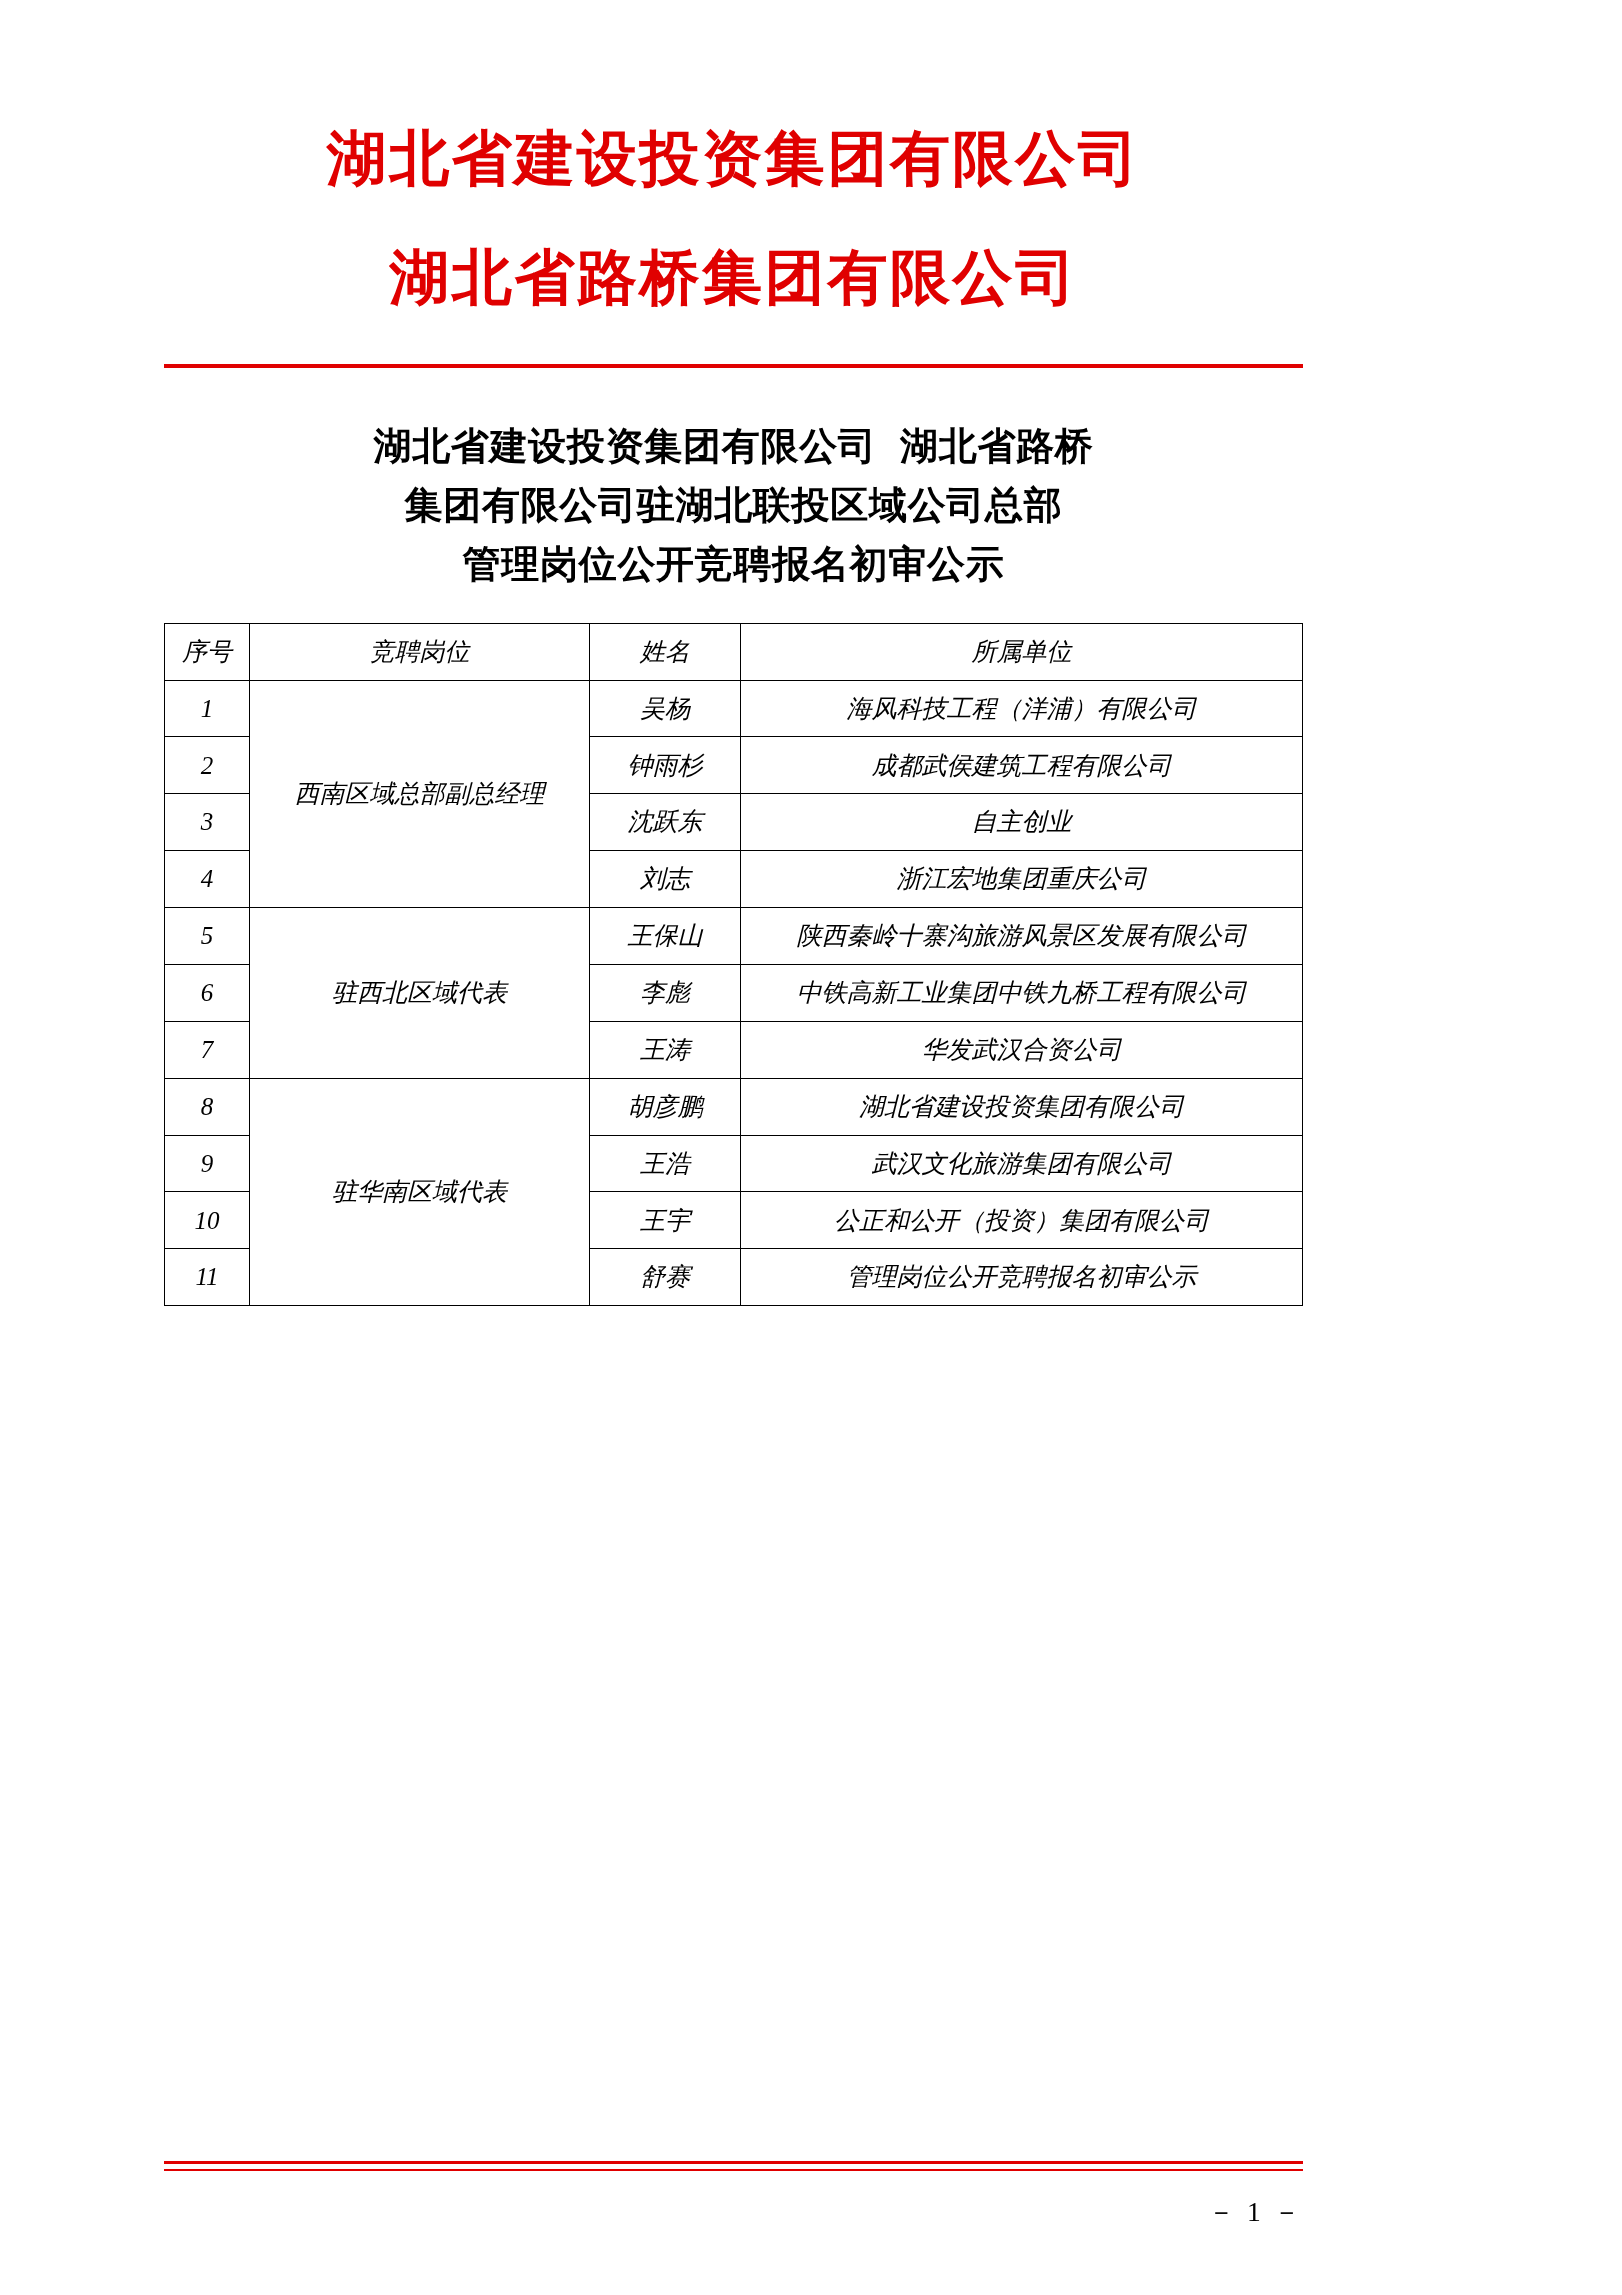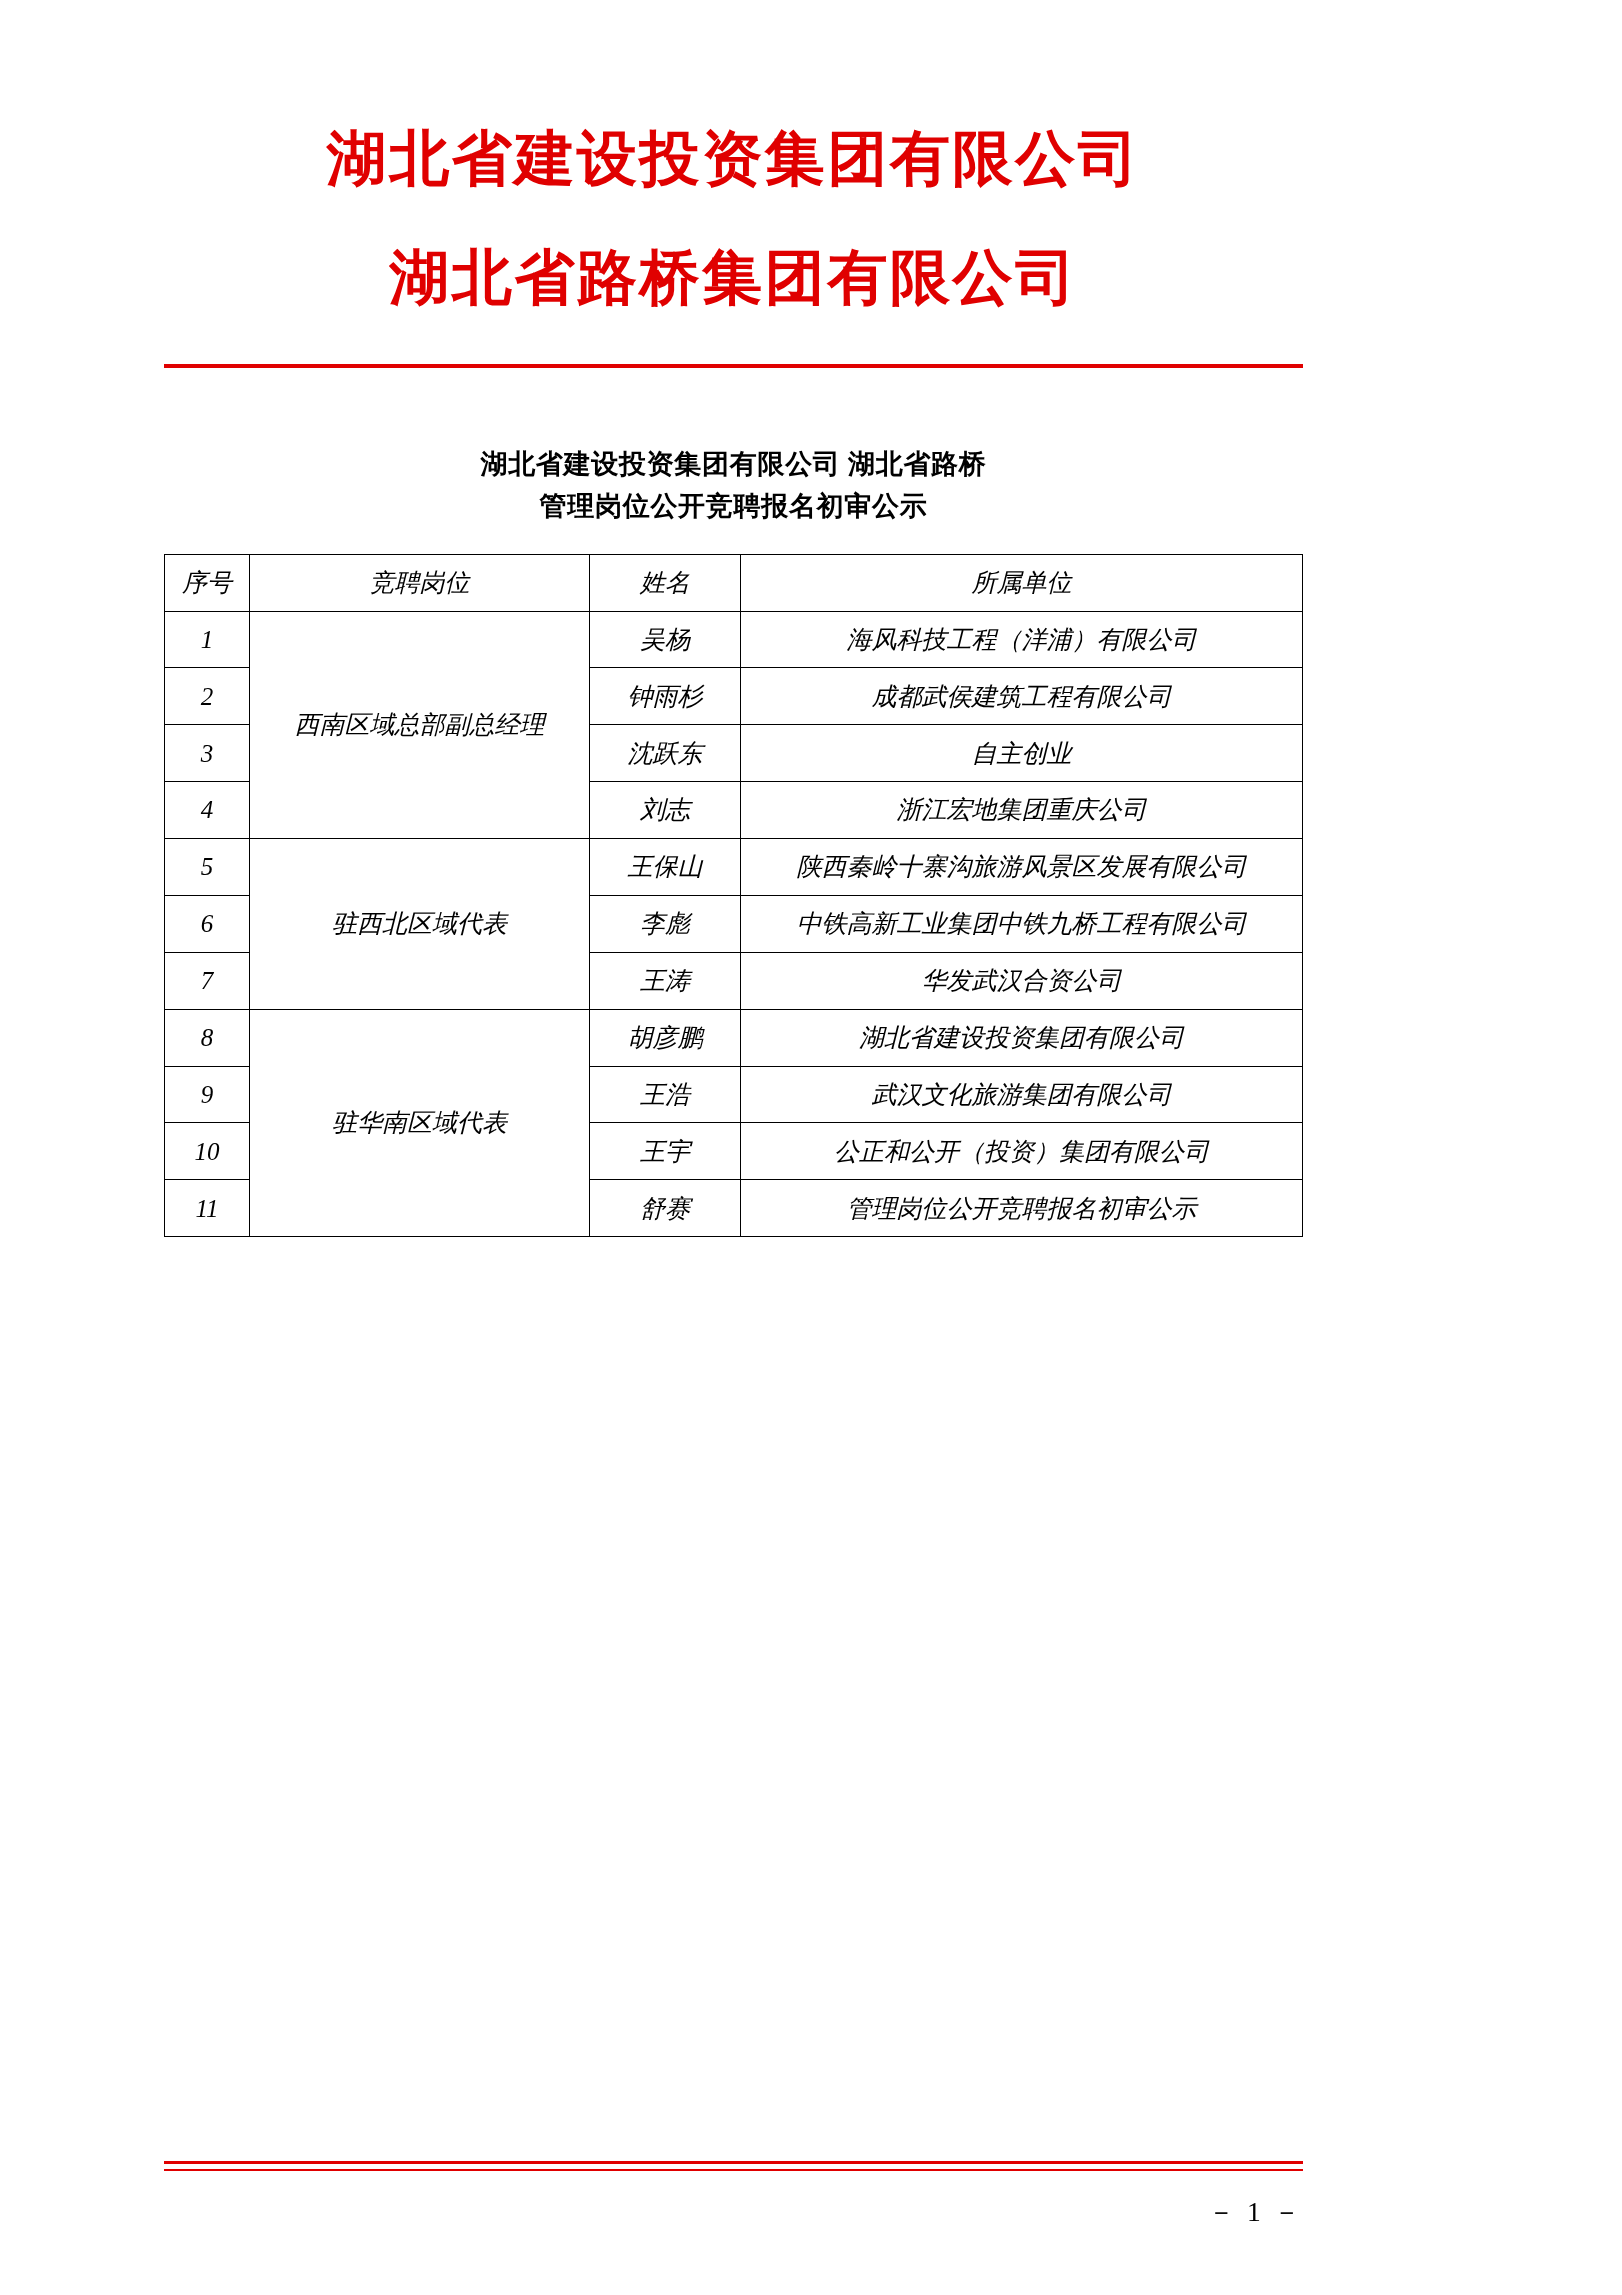--- a/index.html
+++ b/index.html
@@ -40,25 +40,25 @@
     white-space: nowrap;
     margin-top: 38px;
   }
   .red-rule-top {
     margin-top: 46px;
     border-top: 4.6px solid #e00000;
     height: 0;
   }
   
   .doc-title {
-    margin-top: 76px;
+    margin-top: 52px;
     text-align: center;
-    font-family: Liberation Serif, serif;
+    font-family: Liberation Mono, monospace;
     font-weight: bold;
-    font-size: 27px;
+    font-size: 38px;
     line-height: 1.55;
     letter-spacing: 0.7px;
   }
   .doc-title .t-line {
     display: block;
   }
   
   .body-text {
     margin-top: 51px;
     font-size: 33px;
@@ -125,20 +125,21 @@
 
   <div class="letterhead">
     <div class="line1">湖北省建设投资集团有限公司</div>
     <div class="line2">湖北省路桥集团有限公司</div>
   </div>
 
   <div class="red-rule-top"></div>
 
   <div class="doc-title">
     <span class="t-line">湖北省建设投资集团有限公司 湖北省路桥</span>
+    <span class="t-line">集团有限公司驻湖北联投区域公司总部</span>
     <span class="t-line">管理岗位公开竞聘报名初审公示</span>
   </div>
 
 
   <table class="pub-table">
     <colgroup>
       <col class="col-seq">
       <col class="col-post">
       <col class="col-name">
       <col class="col-unit">

